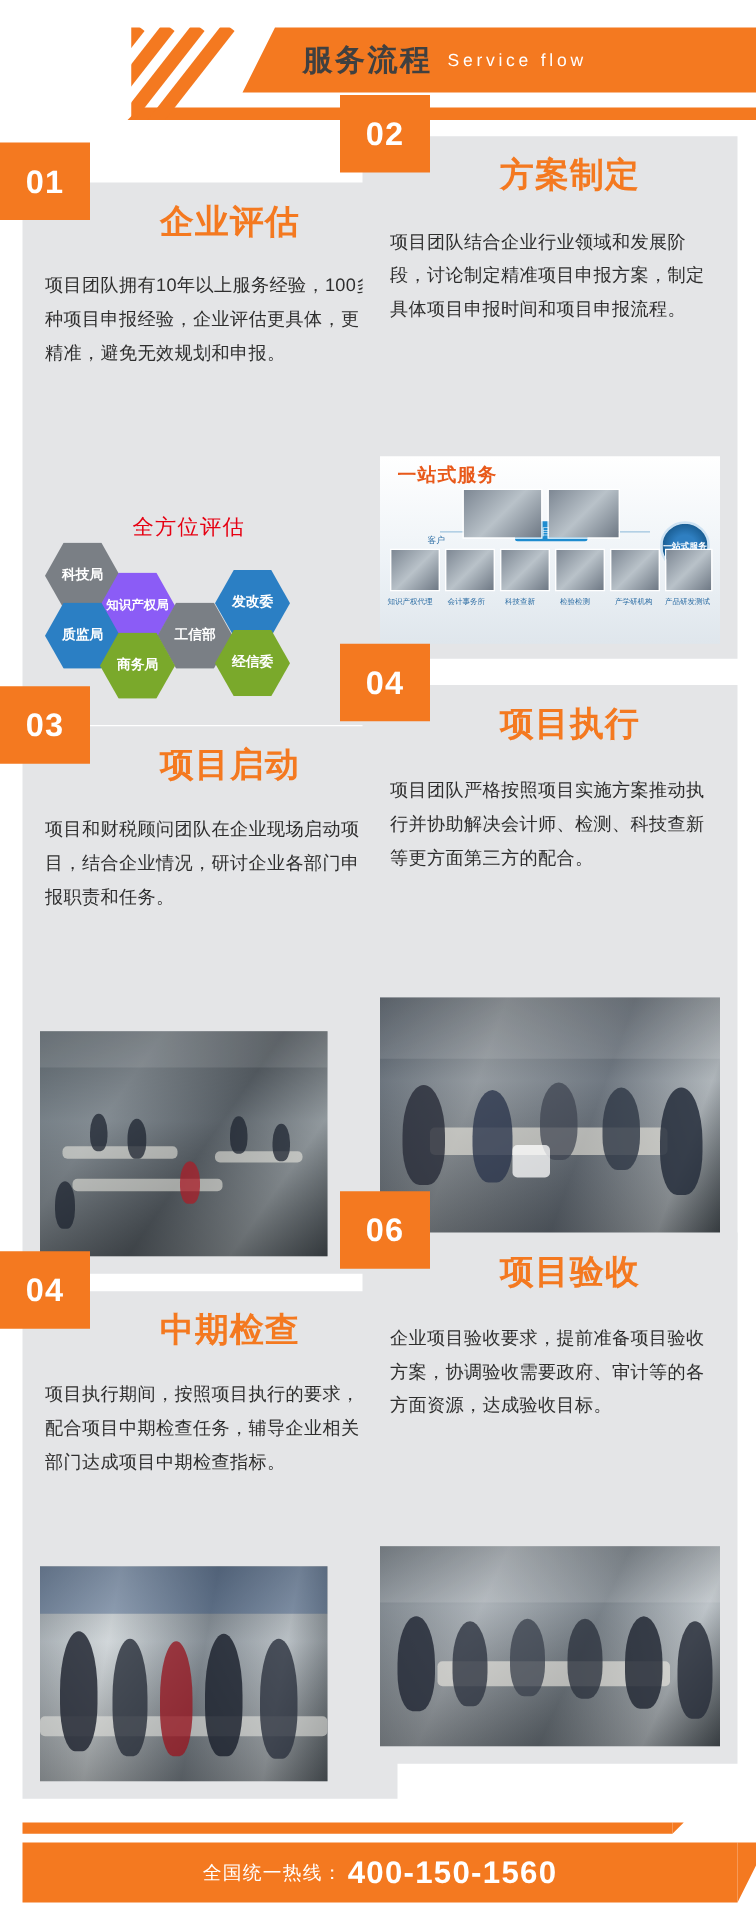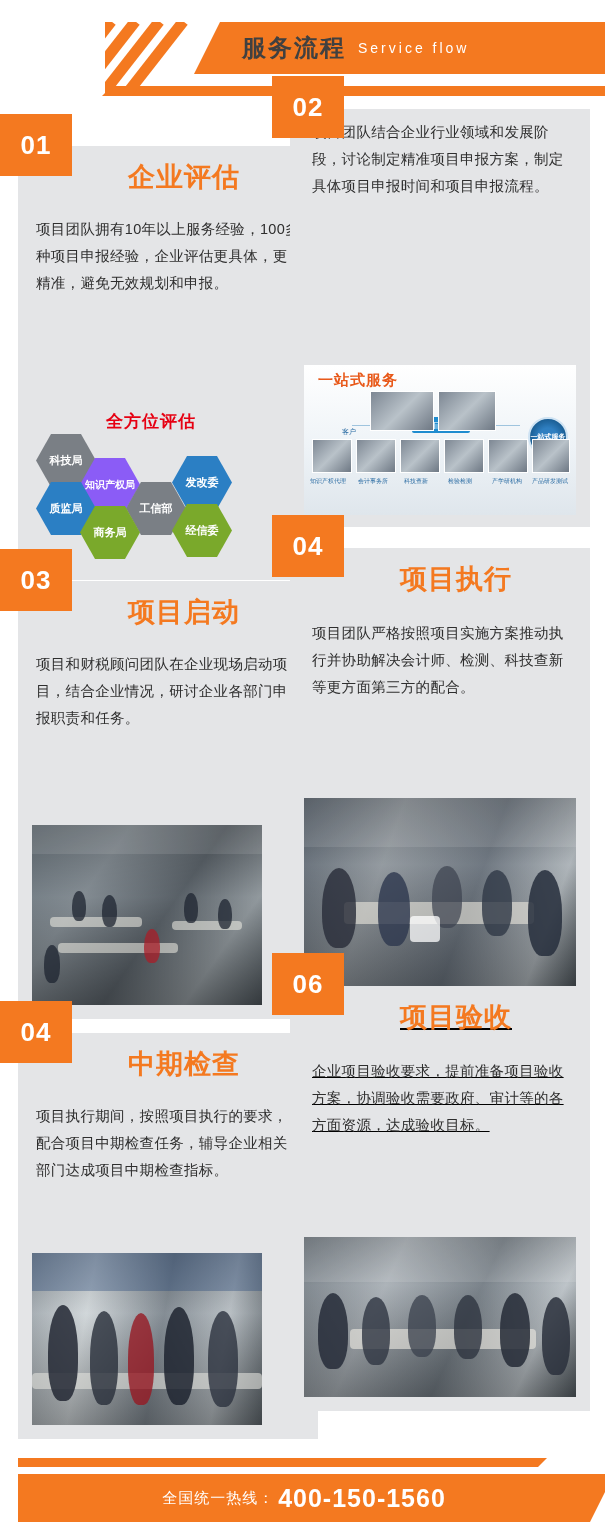--- a/index.html
+++ b/index.html
@@ -90,21 +90,21 @@
     background: #e4e5e7;
   }
   .card.col-l { left: 18px; width: 300px; }
   .card.col-r { left: 290px; width: 300px; }
 
   .row1-l { top: 50px;  height: 434px; }
   .row1-r { top: 13px;  height: 418px; }
   .row2-l { top: 485px; height: 438px; }
   .row2-r { top: 452px; height: 452px; }
   .row3-l { top: 937px; height: 406px; }
-  .row3-r { top: 890px; height: 425px; text-decoration: underline; }
+  .row3-r { top: 890px; height: 425px; }
 
   
   .badge {
     position: absolute;
     width: 72px; height: 62px;
     background: #f47920;
     color: #ffffff;
     font-size: 26px;
     font-weight: bold;
     display: flex;
@@ -144,21 +144,21 @@
   .fig-hex {
     position: absolute;
     left: 14px; bottom: 14px;
     width: 230px; height: 160px;
     background: #e4e5e7;
   }
   .hex-title {
     position:absolute;
     left: 74px; top: 4px;
     font-size: 17px;
-    font-weight: bold;
+    font-weight: normal;
     color: #e60012;
     letter-spacing: 1px;
     white-space: nowrap;
   }
   .hex {
     position: absolute;
     width: 60px; height: 53px;
     clip-path: polygon(25% 0%, 75% 0%, 100% 50%, 75% 100%, 25% 100%, 0% 50%);
     display: flex; align-items: center; justify-content: center;
     color: #fff; font-size: 11px; font-weight: bold; line-height: 1.15;
@@ -305,20 +305,23 @@
       <div class="hex" style="left:140px;top:50px;  background:#2b7fc4;">发改委</div>
       <div class="hex" style="left:4px;  top:76px;  background:#2b7fc4;">质监局</div>
       <div class="hex" style="left:94px; top:76px;  background:#7a7f85;">工信部</div>
       <div class="hex" style="left:48px; top:100px; background:#7aa92b;">商务局</div>
       <div class="hex" style="left:140px;top:98px;  background:#7aa92b;">经信委</div>
     </div>
   </div>
 
   <div class="card col-r row1-r">
     <div class="badge on-r">02</div>
+    <div class="title-row">
+      <div class="card-title">方案制定</div>
+    </div>
     <div class="card-body">项目团队结合企业行业领域和发展阶段，讨论制定精准项目申报方案，制定具体项目申报时间和项目申报流程。</div>
 
     <div class="fig-service">
       <div class="sv-title">一站式服务</div>
 
       <div class="sv-line" style="left:48px; top:60px; width:62px;"></div>
       <div class="sv-line" style="left:166px;top:60px; width:50px;"></div>
 
       <div class="sv-label" style="left:38px; top:62px;">客户</div>
       <div class="sv-center">项目经理</div>

